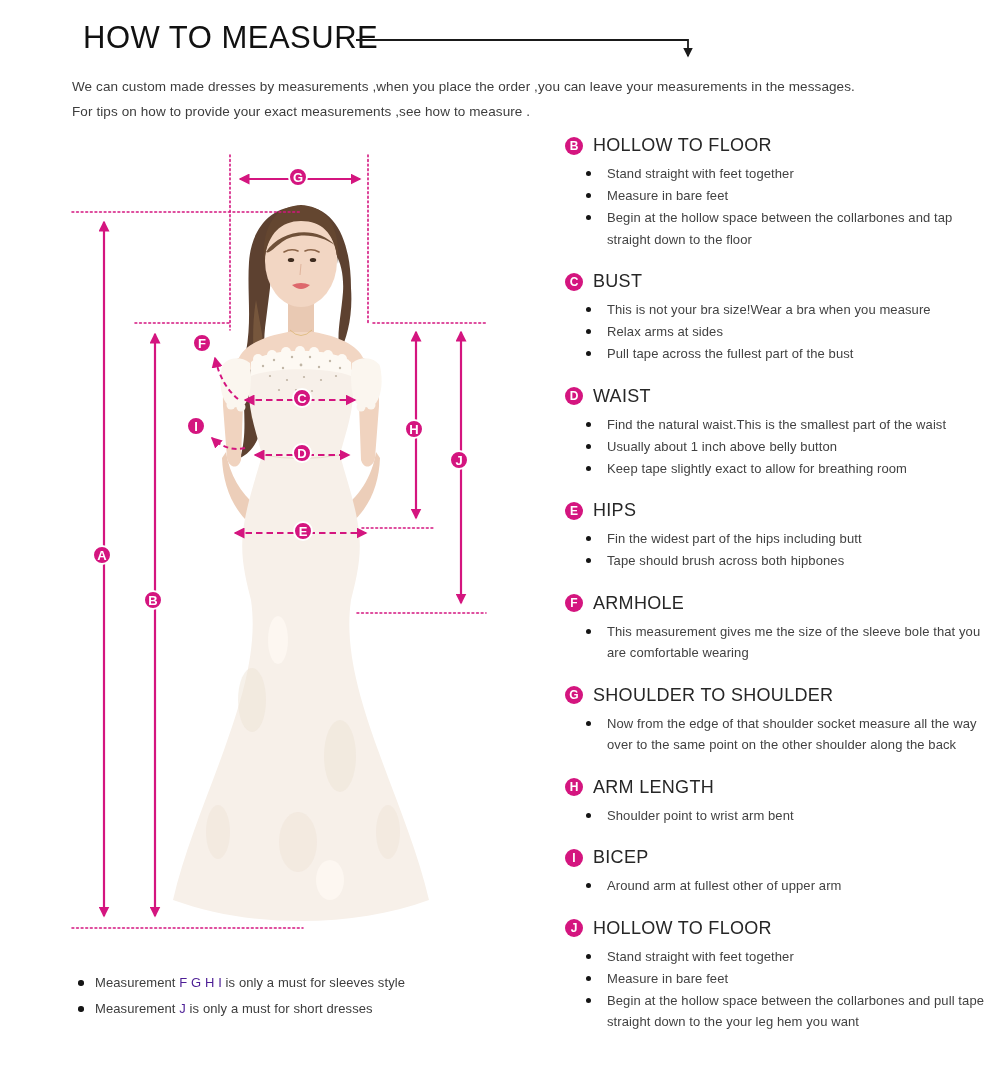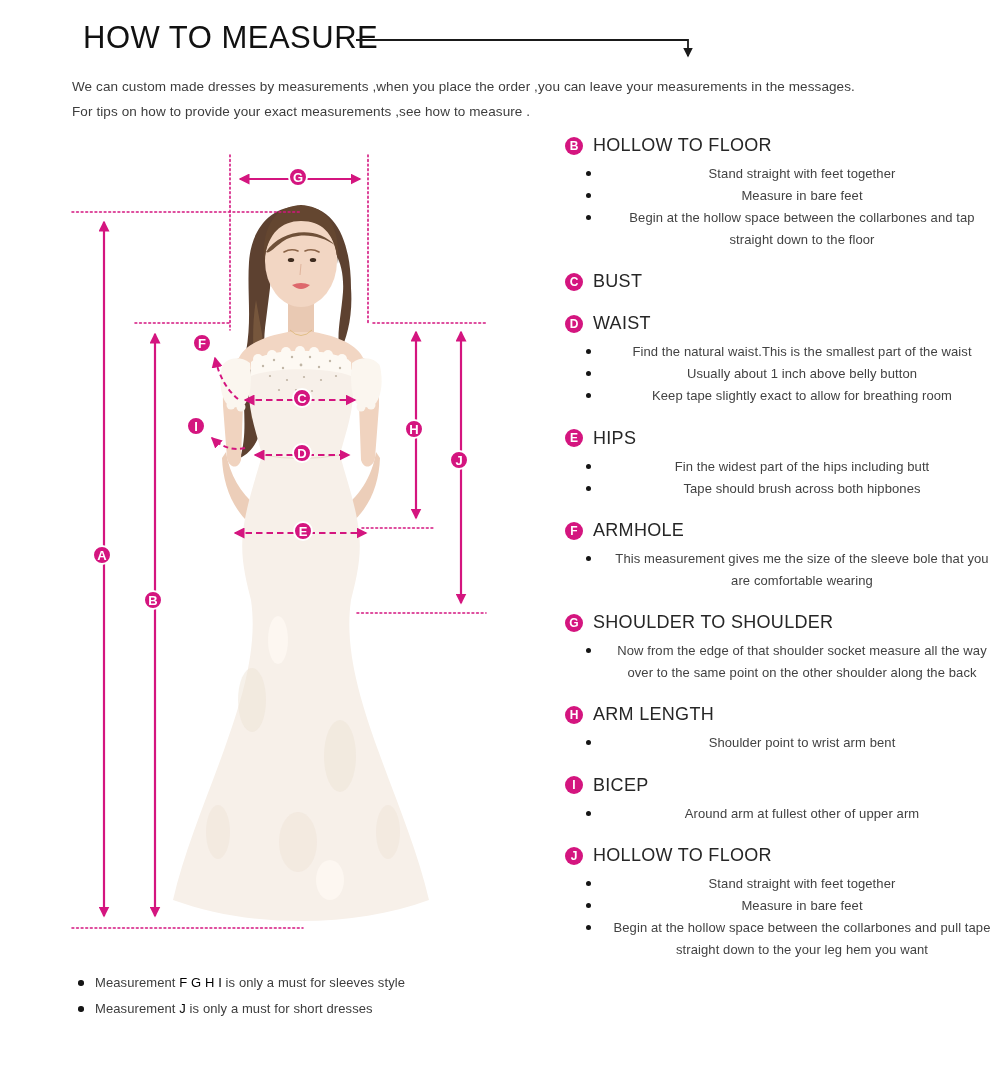--- a/index.html
+++ b/index.html
@@ -36,40 +36,40 @@
   .section{margin-bottom:21px;}
   .sec-head{display:flex;align-items:center;margin-bottom:7px;}
   .sec-badge{
     width:18px;height:18px;border-radius:50%;background:#d4157f;
     color:#fff;font-size:12px;font-weight:bold;flex:0 0 18px;
     display:flex;align-items:center;justify-content:center;line-height:1;
   }
   .sec-title{
     margin-left:10px;font-size:18px;color:#262626;letter-spacing:.3px;
   }
-  .sec-bullets{list-style:none;margin:0;padding:0;text-align:center;}
+  .sec-bullets{list-style:none;margin:0;padding:0;}
   .sec-bullets li{
     position:relative;padding-left:42px;margin:0 0 .5px 0;
     font-size:13px;color:#424242;line-height:21.5px;letter-spacing:.1px;
   }
   .sec-bullets li::before{
     content:"";position:absolute;left:21px;top:8px;
     width:5px;height:5px;border-radius:50%;background:#151515;
   }
   
   #notes{left:78px;top:971px;width:440px;list-style:none;margin:0;padding:0;}
   #notes li{
     position:relative;padding-left:17px;margin-bottom:2.5px;
     font-size:13px;color:#3d3d3d;line-height:23.5px;letter-spacing:.1px;
   }
   #notes li::before{
     content:"";position:absolute;left:0;top:9px;
     width:5.5px;height:5.5px;border-radius:50%;background:#151515;
   }
-  .note-em{color:#000000;}
+  .note-em{color:#4c1d95;}
 </style>
 </head>
 <body>
 
 <div id="page-title" class="abs">HOW TO MEASURE</div>
 <div id="intro-1" class="abs intro-line">We can custom made dresses by measurements ,when you place the order ,you can leave your measurements in the messages.</div>
 <div id="intro-2" class="abs intro-line">For tips on how to provide your exact measurements ,see how to measure .</div>
 
 <svg id="diagram-svg" class="abs" width="1000" height="1076" viewBox="0 0 1000 1076">
   <defs>
@@ -222,20 +222,25 @@
       <li>Measure in bare feet</li>
       <li>Begin at the hollow space between the  collarbones and tap straight down to the floor</li>
     </ul>
   </div>
 
   <div class="section">
     <div class="sec-head">
       <span class="sec-badge">C</span>
       <span class="sec-title">BUST</span>
     </div>
+    <ul class="sec-bullets">
+      <li>This is not your bra size!Wear a bra when you measure</li>
+      <li>Relax arms at sides</li>
+      <li>Pull tape across the fullest part of the bust</li>
+    </ul>
   </div>
 
   <div class="section">
     <div class="sec-head">
       <span class="sec-badge">D</span>
       <span class="sec-title">WAIST</span>
     </div>
     <ul class="sec-bullets">
       <li>Find the natural waist.This is the smallest part of the waist</li>
       <li>Usually about 1 inch above belly button</li>

